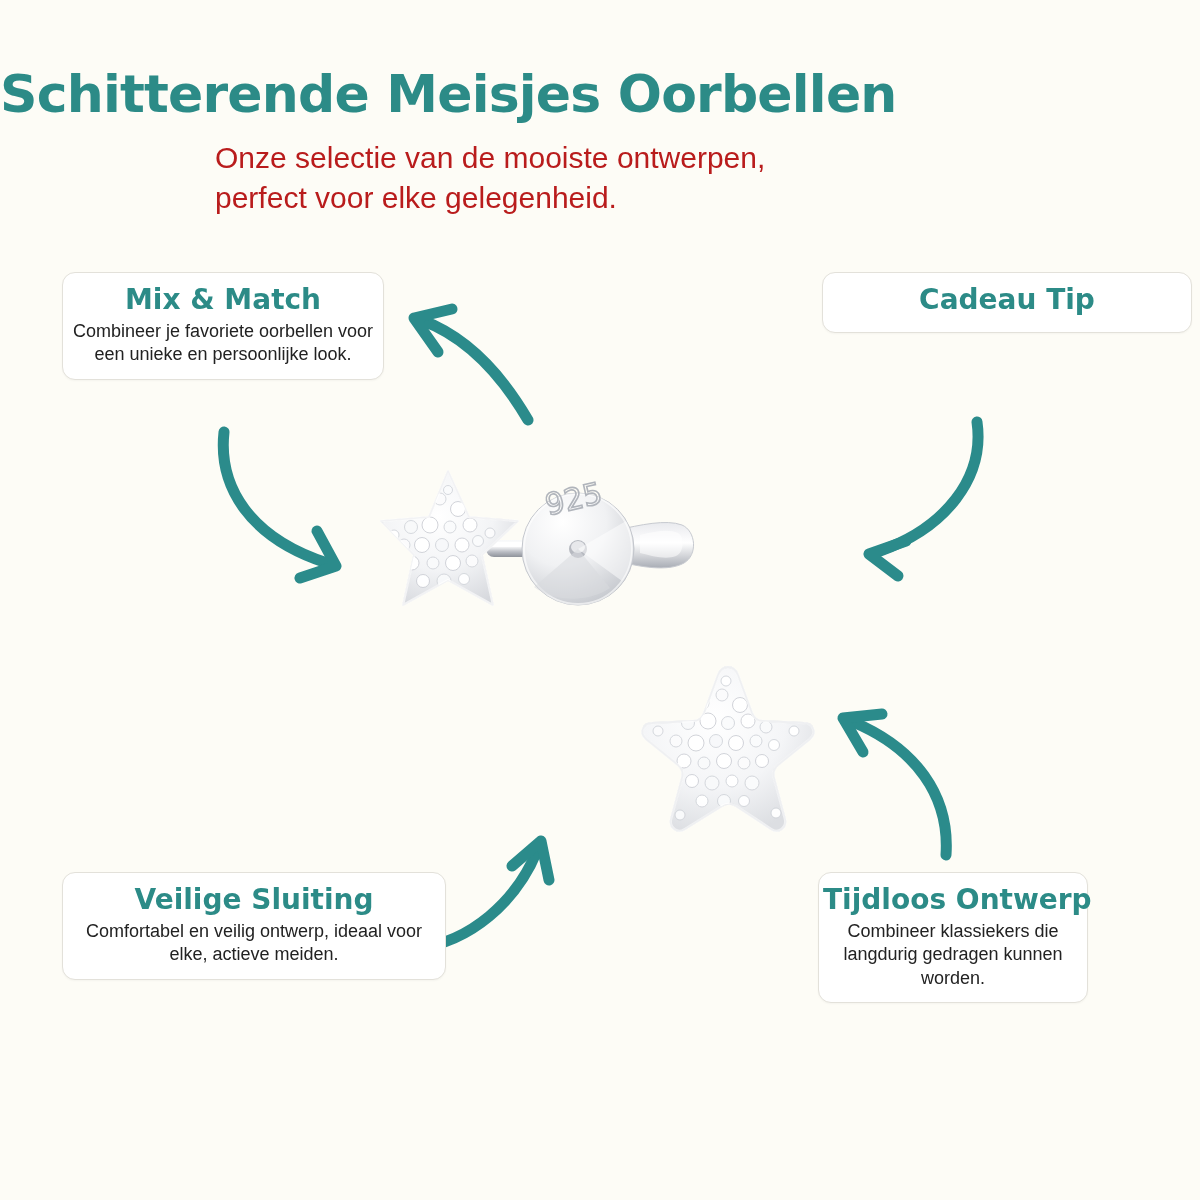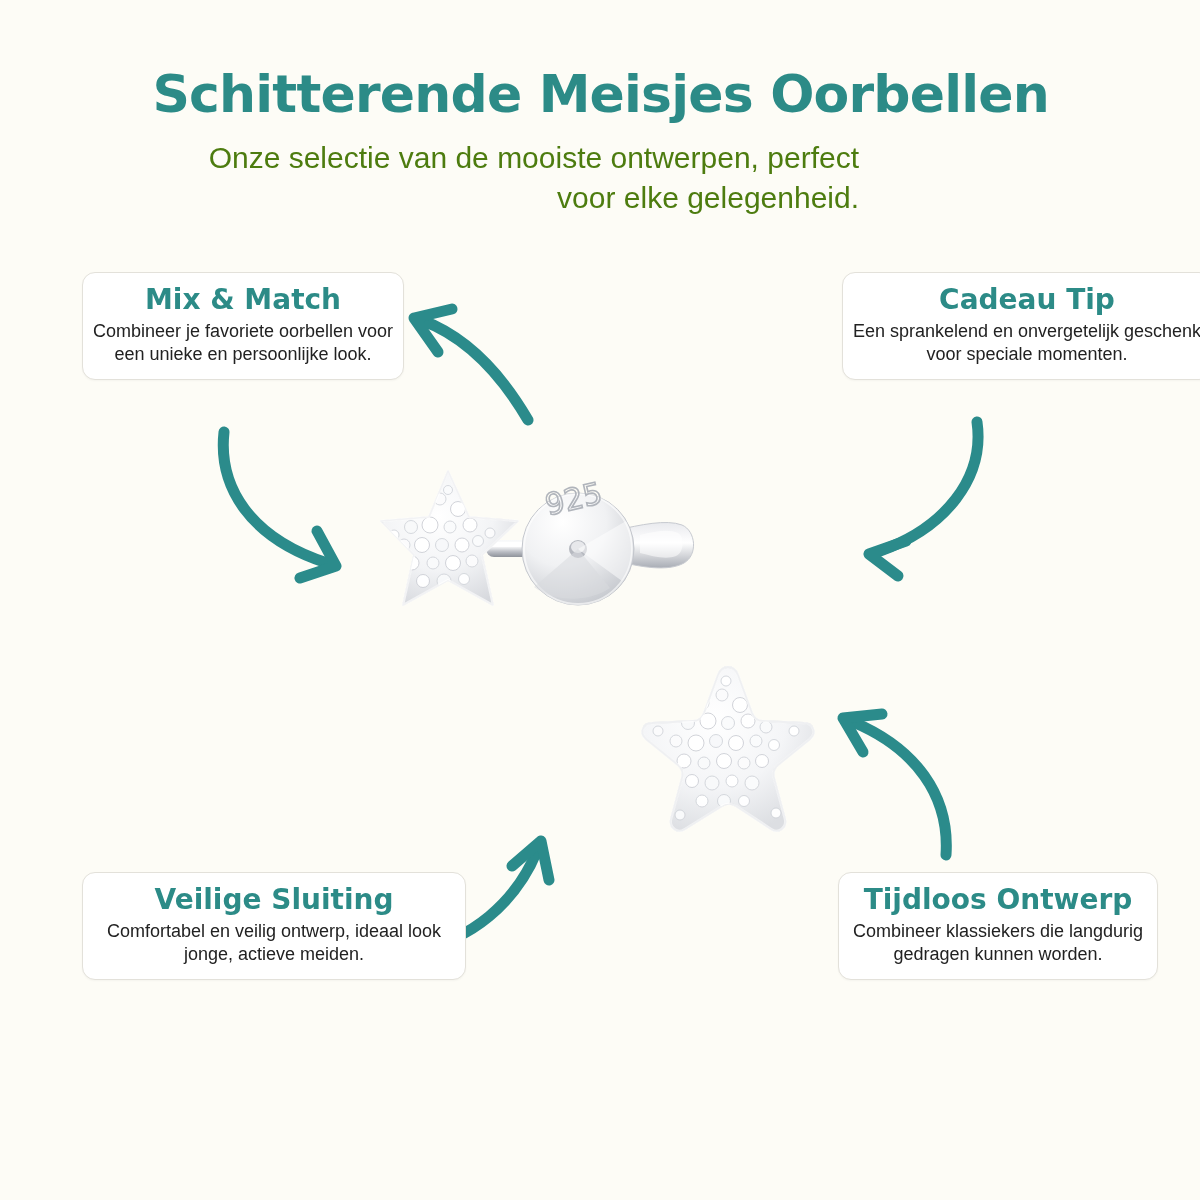--- a/index.html
+++ b/index.html
@@ -19,55 +19,55 @@
   #stage {
     position: relative;
     width: 1200px;
     height: 1200px;
     background: #fdfcf6;
   }
 
   
   .header {
     position: absolute;
-    left: 9px;
+    left: 0;
     top: 66px;
     width: 1040px;
-    text-align: right;
+    text-align: left;
   }
 
   .page-title {
     font-size: 52px;
     font-weight: 700;
     color: #2c8b87;
     letter-spacing: -0.8px;
     line-height: 1.08;
     font-family: "DejaVu Sans", sans-serif;
   }
 
   .page-subtitle {
     margin-top: 16px;
     font-size: 30px;
     font-weight: 400;
-    color: #4d7c0f;
+    color: #b91c1c;
     line-height: 1.34;
     padding: 0 190px;
     font-family: "Liberation Sans", sans-serif;
+    margin-left: 25px;
   }
 
   
   .card {
     position: absolute;
     background: #ffffff;
     border: 1px solid #e3e1da;
     border-radius: 13px;
     padding: 10px 4px 12px;
     text-align: center;
     box-shadow: 0 1px 2px rgba(0,0,0,0.035);
-    margin-left: 20px;
   }
 
   .card-title {
     font-size: 28px;
     font-weight: 700;
     color: #2c8b87;
     line-height: 1.18;
     margin-bottom: 4px;
     font-family: "DejaVu Sans", sans-serif;
     white-space: nowrap;
@@ -77,21 +77,21 @@
     font-size: 18px;
     font-weight: 400;
     color: #222222;
     line-height: 1.3;
     font-family: "Liberation Sans", sans-serif;
   }
 
   #card-mix-match      { left: 62px;  top: 272px; width: 322px; }
   #card-cadeau-tip     { left: 822px; top: 272px; width: 370px; }
   #card-veilige-sluiting { left: 62px;  top: 872px; width: 384px; }
-  #card-tijdloos-ontwerp { left: 818px; top: 872px; width: 320px; }
+  #card-tijdloos-ontwerp { left: 818px; top: 872px; width: 270px; }
 
   
   #arrows {
     position: absolute;
     left: 0; top: 0;
     width: 1200px; height: 1200px;
     pointer-events: none;
   }
 
   
@@ -309,26 +309,25 @@
     </g>
   </svg>
 
   <div class="card" id="card-mix-match">
     <div class="card-title">Mix &amp; Match</div>
     <div class="card-body">Combineer je favoriete oorbellen voor een unieke en persoonlijke look.</div>
   </div>
 
   <div class="card" id="card-cadeau-tip">
     <div class="card-title">Cadeau Tip</div>
-    <div class="card-body">Een sprankelend en onvergetelijk geschenk voor speciale momenten.</div>
   </div>
 
   <div class="card" id="card-veilige-sluiting">
     <div class="card-title">Veilige Sluiting</div>
-    <div class="card-body">Comfortabel en veilig ontwerp, ideaal look jonge, actieve meiden.</div>
+    <div class="card-body">Comfortabel en veilig ontwerp, ideaal voor elke, actieve meiden.</div>
   </div>
 
   <div class="card" id="card-tijdloos-ontwerp">
     <div class="card-title">Tijdloos Ontwerp</div>
     <div class="card-body">Combineer klassiekers die langdurig gedragen kunnen worden.</div>
   </div>
 
 </div>
 
 </body></html>

